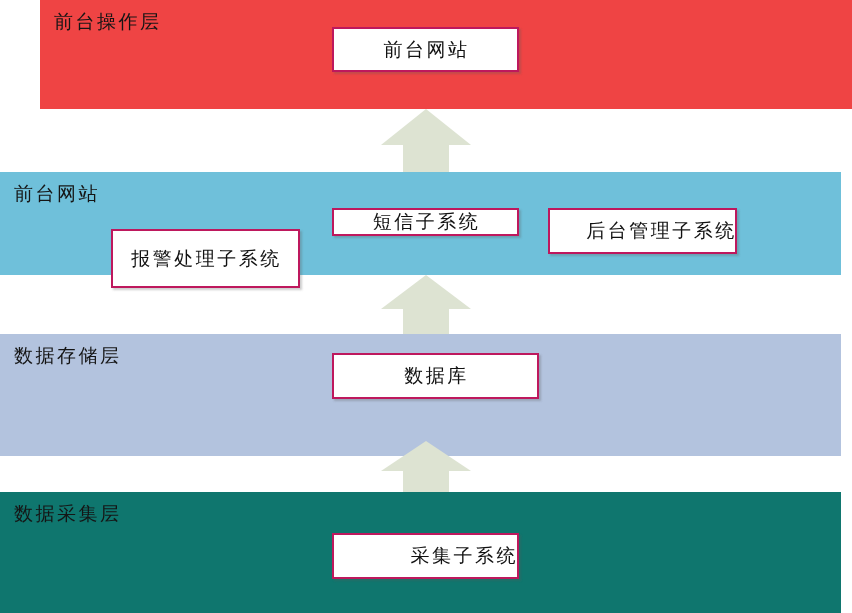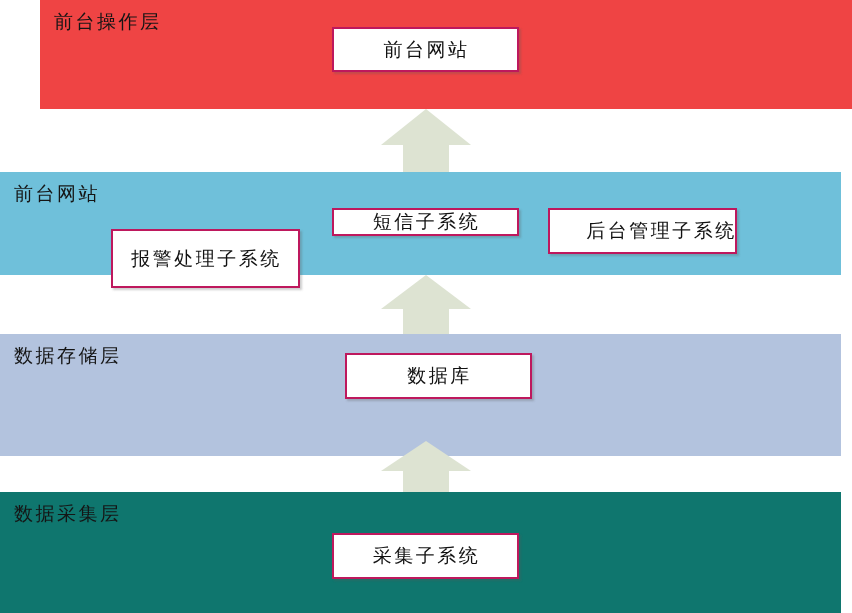--- a/index.html
+++ b/index.html
@@ -65,24 +65,24 @@
 
   
   .node-web      { left: 332px; top: 27px;  width: 187px; height: 45px; }
 
   
   .node-alarm    { left: 111px; top: 208px; width: 189px; height: 59px; margin-top: 21px; }
   .node-sms      { left: 332px; top: 208px; width: 187px; height: 28px; }
   .node-admin    { left: 548px; top: 208px; width: 189px; height: 46px; padding-left: 36px; }
 
   
-  .node-db       { left: 345px; top: 353px; width: 187px; height: 46px; }
+  .node-db       { left: 332px; top: 353px; width: 207px; height: 46px; }
 
   
-  .node-collect  { left: 332px; top: 533px; width: 187px; height: 46px; }
+  .node-collect  { left: 332px; top: 533px; width: 187px; height: 46px; justify-content: flex-end; }
 
   
   .arrow {
     position: absolute;
     left: 381px;
     width: 90px;
   }
   .arrow-1 { top: 109px; height: 63px; }
   .arrow-2 { top: 275px; height: 59px; }
   .arrow-3 { top: 441px; height: 51px; }

